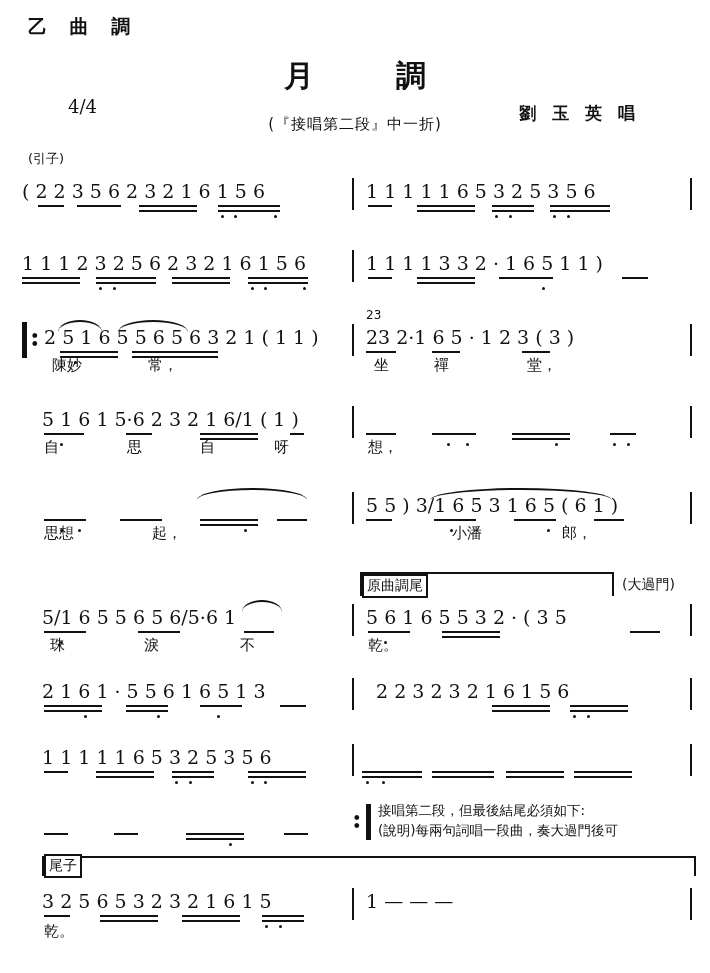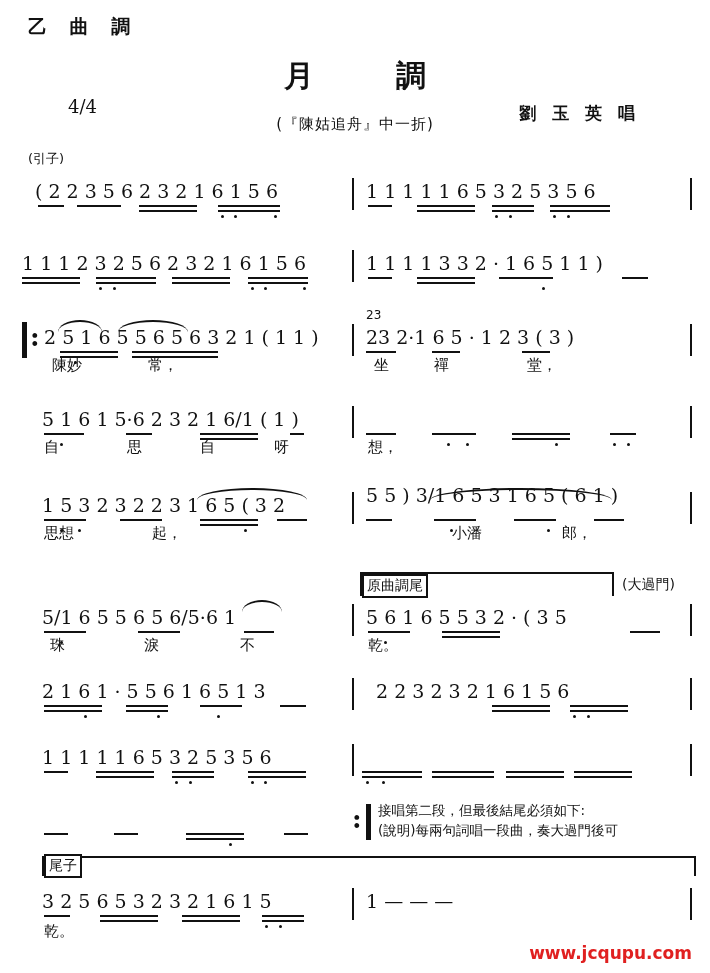--- a/index.html
+++ b/index.html
@@ -136,28 +136,28 @@
     font-size:17px;color:#e02020;font-weight:bold;
   }
 </style>
 </head>
 <body>
 
 <div class="page">
 
   <div class="header-tag">乙 曲 調</div>
   <div class="title">月　調</div>
-  <div class="subtitle">(『陳姑追舟』中一折)</div>
+  <div class="subtitle">(『接唱第二段』中一折)</div>
   <div class="meter">4/4</div>
   <div class="singer">劉 玉 英 唱</div>
   <div class="introlabel">(引子)</div>
 
   <div class="line" style="top:172px">
     <div class="cells">
-      <span class="n" style="left:13px;top:10px;">( 2 2   3 5 6    2 3 2 1    6 1 5 6</span>
+      <span class="n" style="left:0px;top:10px;">( 2 2   3 5 6    2 3 2 1    6 1 5 6</span>
       <div class="beam" style="left:16px;top:33px;width:26px;"></div>
       <div class="beam" style="left:55px;top:33px;width:44px;"></div>
       <div class="beam" style="left:117px;top:33px;width:58px;"></div>
       <div class="beam" style="left:117px;top:38px;width:58px;"></div>
       <div class="beam" style="left:196px;top:33px;width:62px;"></div>
       <div class="beam" style="left:196px;top:38px;width:62px;"></div>
       <div class="dot" style="left:199px;top:43px;"></div>
       <div class="dot" style="left:212px;top:43px;"></div>
       <div class="dot" style="left:252px;top:43px;"></div>
       <div class="bar" style="left:330px;top:6px;height:32px;"></div>
@@ -255,34 +255,33 @@
       <div class="beam" style="left:588px;top:33px;width:26px;"></div>
       <div class="dot" style="left:591px;top:43px;"></div>
       <div class="dot" style="left:605px;top:43px;"></div>
       <div class="lyr" style="left:346px;top:38px;">想，</div>
       <div class="bar" style="left:668px;top:6px;height:32px;"></div>
     </div>
   </div>
 
   <div class="line" style="top:486px">
     <div class="cells">
-      <span class="n" style="left:20px;top:10px;">1 5 3   2 3 2   2 3 1 6   5 ( 3 2</span>
       <div class="beam" style="left:22px;top:33px;width:42px;"></div>
       <div class="dot" style="left:38px;top:43px;"></div>
       <div class="dot" style="left:56px;top:43px;"></div>
       <div class="beam" style="left:98px;top:33px;width:42px;"></div>
       <div class="slur" style="left:175px;top:2px;width:110px;"></div>
       <div class="beam" style="left:178px;top:33px;width:58px;"></div>
       <div class="beam" style="left:178px;top:38px;width:58px;"></div>
       <div class="dot" style="left:222px;top:43px;"></div>
       <div class="beam" style="left:255px;top:33px;width:30px;"></div>
       <div class="lyr" style="left:22px;top:38px;">思想</div>
       <div class="lyr" style="left:130px;top:38px;">起，</div>
       <div class="bar" style="left:330px;top:6px;height:32px;"></div>
-      <span class="n" style="left:344px;top:0;">5 5 )   3/1 6 5   3 1 6   5 ( 6 1 )</span>
+      <span class="n" style="left:344px;top:10px;">5 5 )   3/1 6 5   3 1 6   5 ( 6 1 )</span>
       <div class="beam" style="left:344px;top:33px;width:26px;"></div>
       <div class="slur" style="left:408px;top:2px;width:182px;"></div>
       <div class="beam" style="left:412px;top:33px;width:42px;"></div>
       <div class="dot" style="left:428px;top:43px;"></div>
       <div class="beam" style="left:492px;top:33px;width:42px;"></div>
       <div class="dot" style="left:525px;top:43px;"></div>
       <div class="beam" style="left:572px;top:33px;width:30px;"></div>
       <div class="lyr" style="left:430px;top:38px;">小潘</div>
       <div class="lyr" style="left:540px;top:38px;">郎，</div>
       <div class="bar" style="left:668px;top:6px;height:32px;"></div>
@@ -403,14 +402,13 @@
       <div class="beam" style="left:240px;top:64px;width:42px;"></div>
       <div class="dot" style="left:243px;top:69px;"></div>
       <div class="dot" style="left:257px;top:69px;"></div>
       <div class="lyr" style="left:22px;top:66px;">乾。</div>
       <div class="bar" style="left:330px;top:32px;height:32px;"></div>
       <span class="n" style="left:344px;top:36px;">1    —    —    —</span>
       <div class="bar" style="left:668px;top:32px;height:32px;"></div>
     </div>
   </div>
 
-  <div class="watermark">www.jcqupu.com</div>
 </div>
 
 </body></html>

